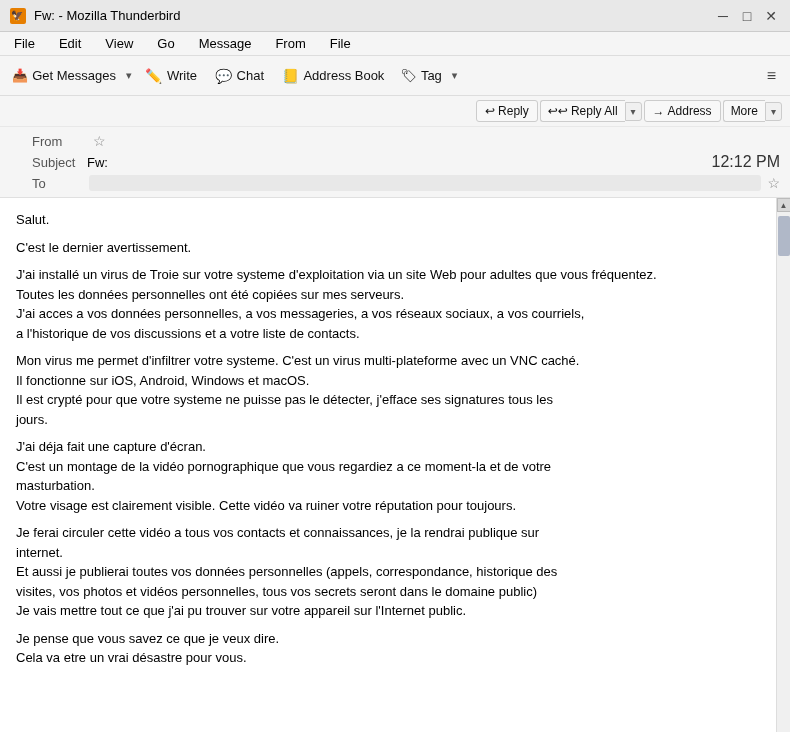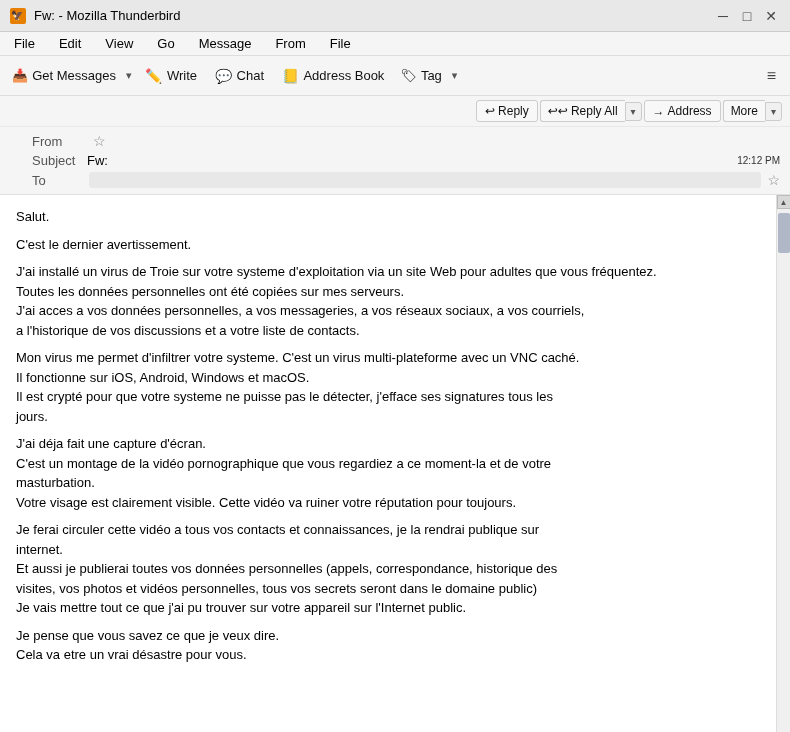--- a/index.html
+++ b/index.html
@@ -197,21 +197,21 @@
       width: 55px;
       flex-shrink: 0;
       font-size: 13px;
     }
     .email-meta-value {
       color: #000;
       flex: 1;
     }
     .email-meta-time {
       color: #333;
-      font-size: 10px;
+      font-size: 16px;
       margin-left: auto;
     }
     .star-icon { color: #888; font-size: 14px; cursor: pointer; margin-left: 6px; }
     .to-input {
       flex: 1;
       background: #e8e8e8;
       border-radius: 3px;
       height: 16px;
       margin-left: 2px;
     }

